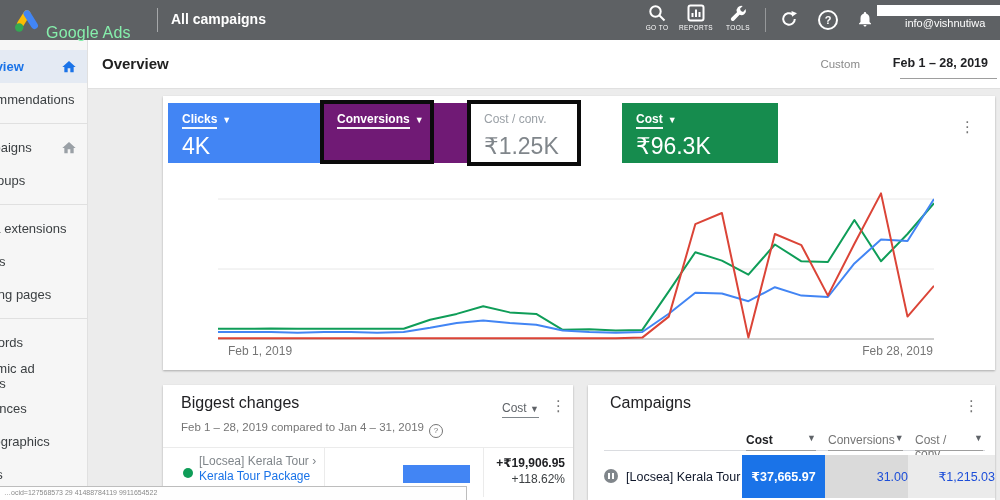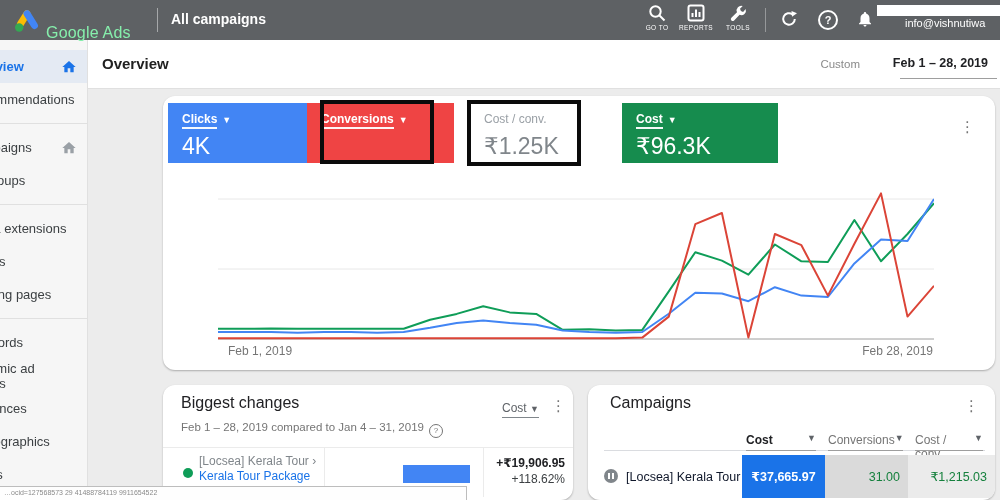--- a/index.html
+++ b/index.html
@@ -35,30 +35,30 @@
 
   
   .pagehead{position:absolute;left:88px;top:40px;width:912px;height:48px;background:#fff;
             border-bottom:1px solid #e0e0e0;z-index:4;}
   .pagetitle{position:absolute;left:14px;top:15px;font-size:15px;font-weight:bold;color:#212121;}
   .range-type{position:absolute;right:140px;top:18px;font-size:11.5px;color:#8a8a8a;}
   .date-range{position:absolute;right:12px;top:16px;font-size:12.5px;font-weight:bold;color:#202124;cursor:pointer;}
   .date-underline{position:absolute;right:3px;top:38px;width:97px;height:1px;background:#9e9e9e;}
 
   
-  .card{position:absolute;background:#fff;box-shadow:0 1px 2px rgba(0,0,0,.28);border-radius:12px;}
+  .card{position:absolute;background:#fff;box-shadow:0 1px 2px rgba(0,0,0,.28);border-radius:0;}
   .chart-card{left:163px;top:96px;width:832px;height:274px;}
 
   .chip{position:absolute;top:7px;height:60px;box-sizing:border-box;padding:9px 14px;cursor:pointer;}
   .chip .m-lbl{font-size:12px;font-weight:bold;color:#fff;}
   .chip .m-lbl .word{border-bottom:2px solid rgba(255,255,255,.95);padding-bottom:1px;}
   .chip .arr{font-size:9px;margin-left:5px;}
   .chip .m-val{font-size:23px;color:#fff;margin-top:7px;}
   .chip-clicks{left:5px;width:155px;background:#4285f4;}
-  .chip-conversions{left:144px;width:147px;background:#ef4444;}
+  .chip-conversions{left:160px;width:147px;background:#701a75;}
   .chip-costconv{left:307px;width:152px;background:#fff;}
   .chip-costconv .m-lbl{color:#9aa0a6;font-weight:normal;}
   .chip-costconv .m-val{color:#80868b;}
   .chip-cost{left:459px;width:156px;background:#168c4e;}
   .ann-box{position:absolute;border:4px solid #0b0b0b;z-index:6;}
   .ann-1{left:157px;top:4px;width:106px;height:56px;}
   .ann-2{left:304px;top:4px;width:106px;height:58px;}
   .kebab{position:absolute;font-size:15px;color:#757575;cursor:pointer;line-height:14px;}
   .chart-kebab{right:20px;top:24px;}
 
@@ -95,21 +95,21 @@
   .cp-h .arr{font-size:9px;color:#5f6368;}
   .cp-h-cost{left:158px;width:70px;color:#202124;font-weight:bold;}
   .cp-h-conv{left:240px;width:75px;color:#757575;}
   .cp-h-cc{left:327px;width:68px;color:#757575;}
   .cp-row{position:absolute;left:0;right:0;top:70px;height:43px;}
   .pause{position:absolute;left:16px;top:14px;width:14px;height:14px;border-radius:50%;background:#80868b;
          display:flex;align-items:center;justify-content:center;gap:2px;}
   .pause i{display:block;width:2px;height:6px;background:#fff;}
   .cp-name{position:absolute;left:38px;top:15px;font-size:12.5px;color:#0f172a;cursor:pointer;}
   .cp-cell{position:absolute;top:0;height:43px;font-size:12.5px;display:flex;align-items:center;
-           justify-content:flex-end;box-sizing:border-box;padding-right:8px;color:#15803d;}
+           justify-content:flex-end;box-sizing:border-box;padding-right:0;color:#1d4ed8;}
   .cp-cost{left:154px;width:83px;background:#1a73e8;color:#fff;font-weight:bold;justify-content:center;padding-right:0;}
   .cp-conv{left:237px;width:83px;background:#dadada;}
   .cp-cc{left:320px;width:87px;background:#ebebeb;}
 
   
   .statusbar{position:absolute;left:0;top:486px;width:467px;height:14px;background:#fefefe;z-index:30;
              border-top:1px solid #bdbdbd;border-right:1px solid #bdbdbd;box-sizing:border-box;
              font-size:7px;color:#8a8a8a;line-height:12px;padding:0 4px;white-space:nowrap;overflow:hidden;}
 </style>
 </head>

